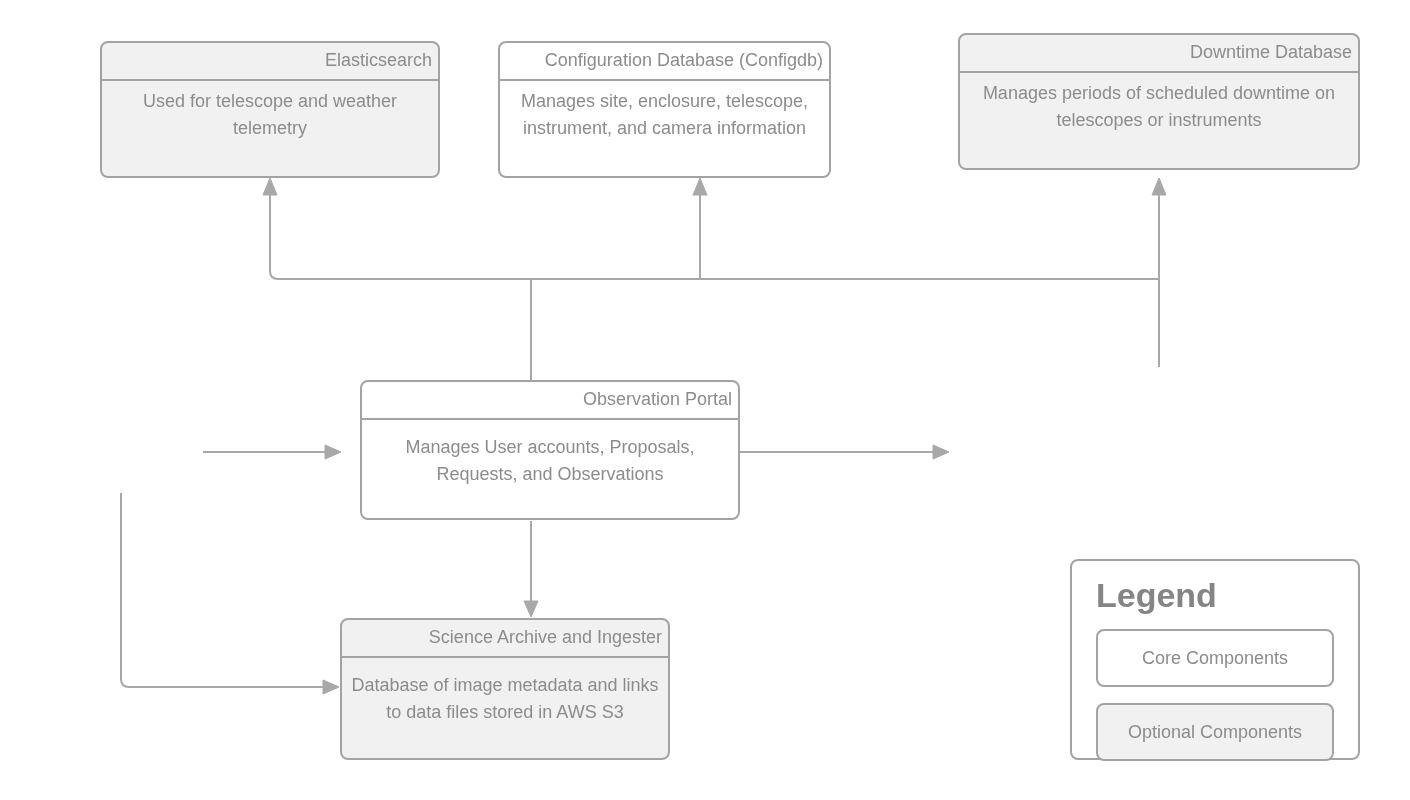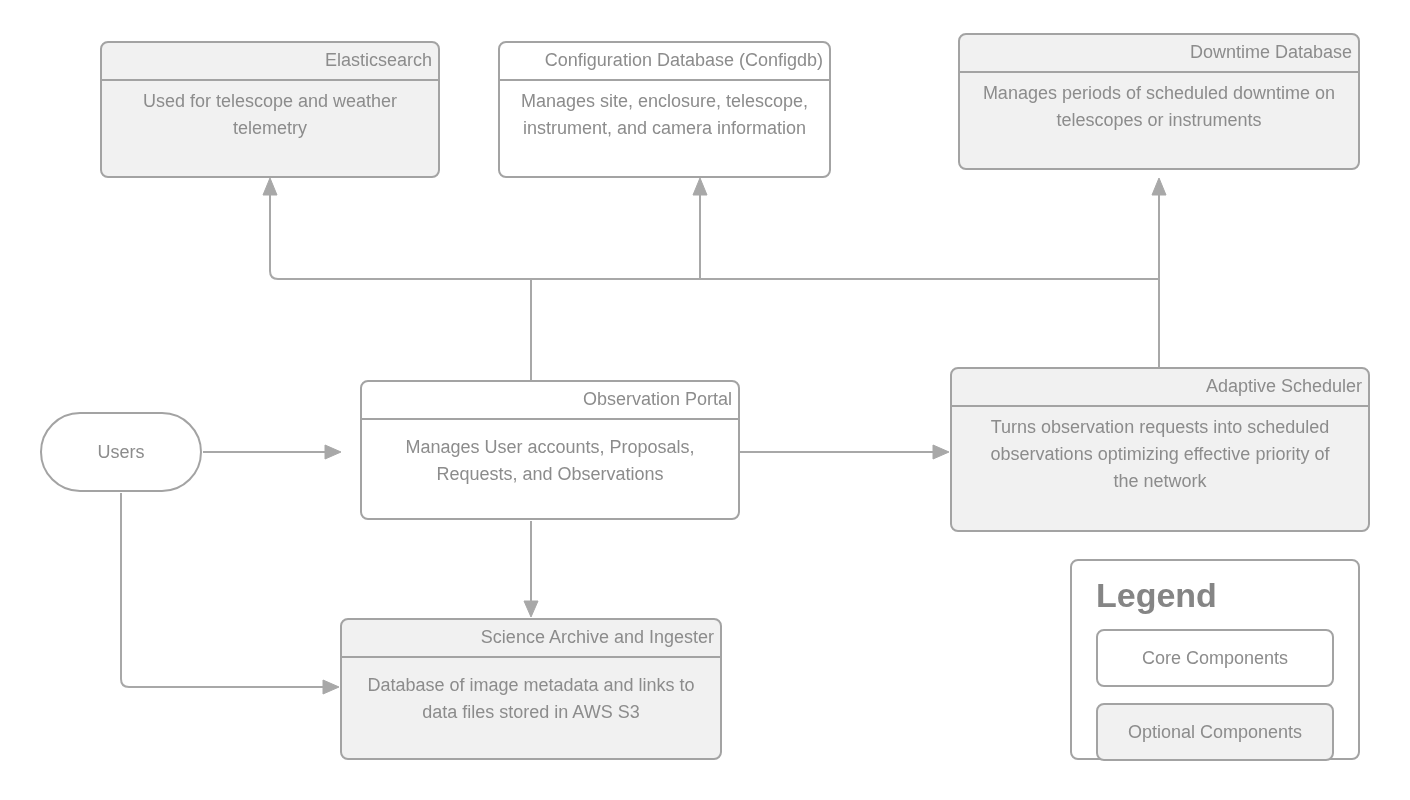--- a/index.html
+++ b/index.html
@@ -111,33 +111,26 @@
   <div class="node optional" style="left:958px;top:33px;width:402px;height:137px">
     <div class="hdr">Downtime Database</div>
     <div class="body" style="padding:7px 4px">Manages periods of scheduled downtime on telescopes or instruments</div>
   </div>
 
   <div class="node" style="left:360px;top:380px;width:380px;height:140px">
     <div class="hdr">Observation Portal</div>
     <div class="body" style="padding:14px 6px">Manages User accounts, Proposals, Requests, and Observations</div>
   </div>
 
-  <div class="node optional" style="left:950px;top:367px;width:420px;height:165px">
-    <div class="hdr">Adaptive Scheduler</div>
-    <div class="body" style="padding:7px 28px">Turns observation requests into scheduled observations optimizing effective priority of the network</div>
-  </div>
 
-  <div class="node optional" style="left:340px;top:618px;width:382px;height:142px">
+  <div class="node optional" style="left:340px;top:618px;width:330px;height:142px">
     <div class="hdr">Science Archive and Ingester</div>
     <div class="body" style="padding:14px 8px">Database of image metadata and links to data files stored in AWS S3</div>
   </div>
 
-  <div class="pill" style="left:40px;top:412px;width:162px;height:80px">
-    <span>Users</span>
-  </div>
 
   <div class="legend" style="left:1070px;top:559px;width:290px;height:201px">
     <div class="legend-title">Legend</div>
     <div class="legend-item core">Core Components</div>
     <div class="legend-item optional">Optional Components</div>
   </div>
 
 </div>
 
 </body></html>

